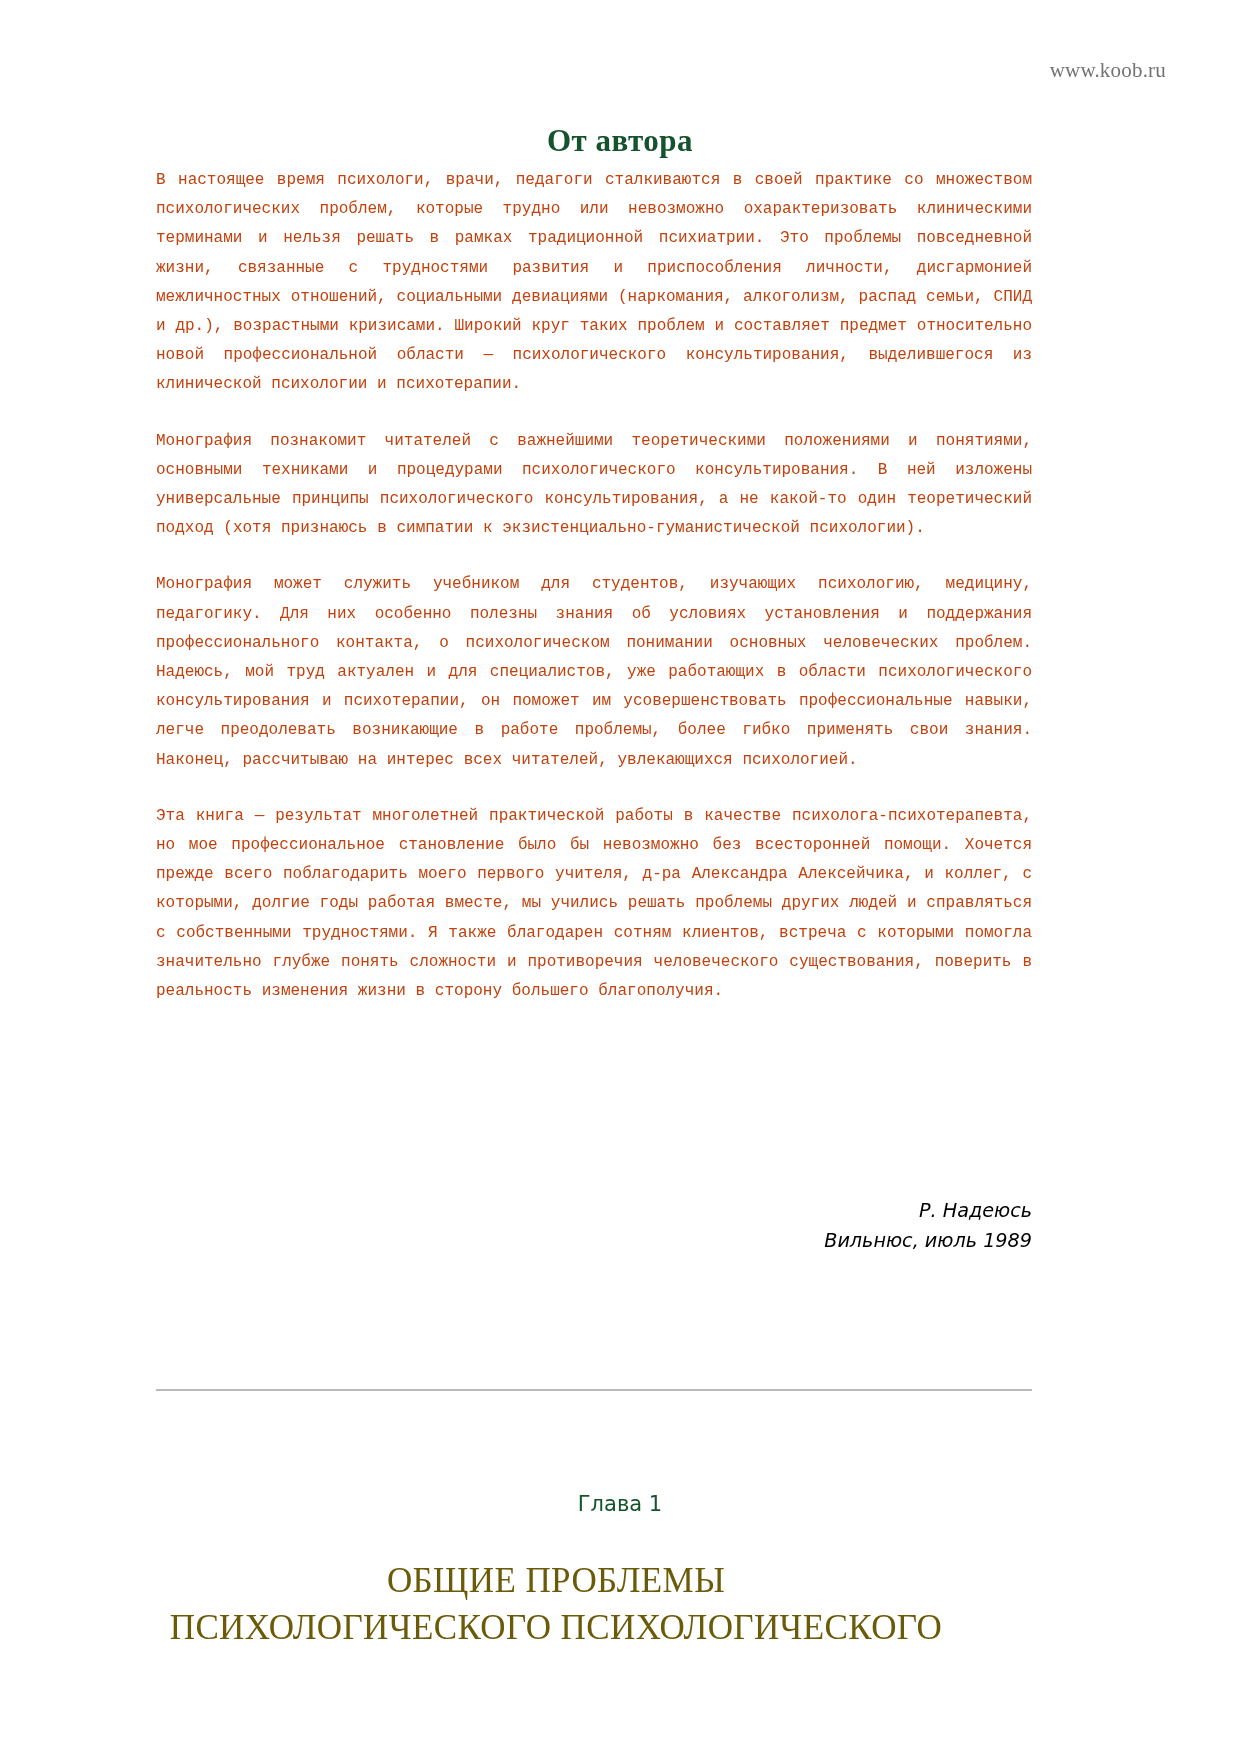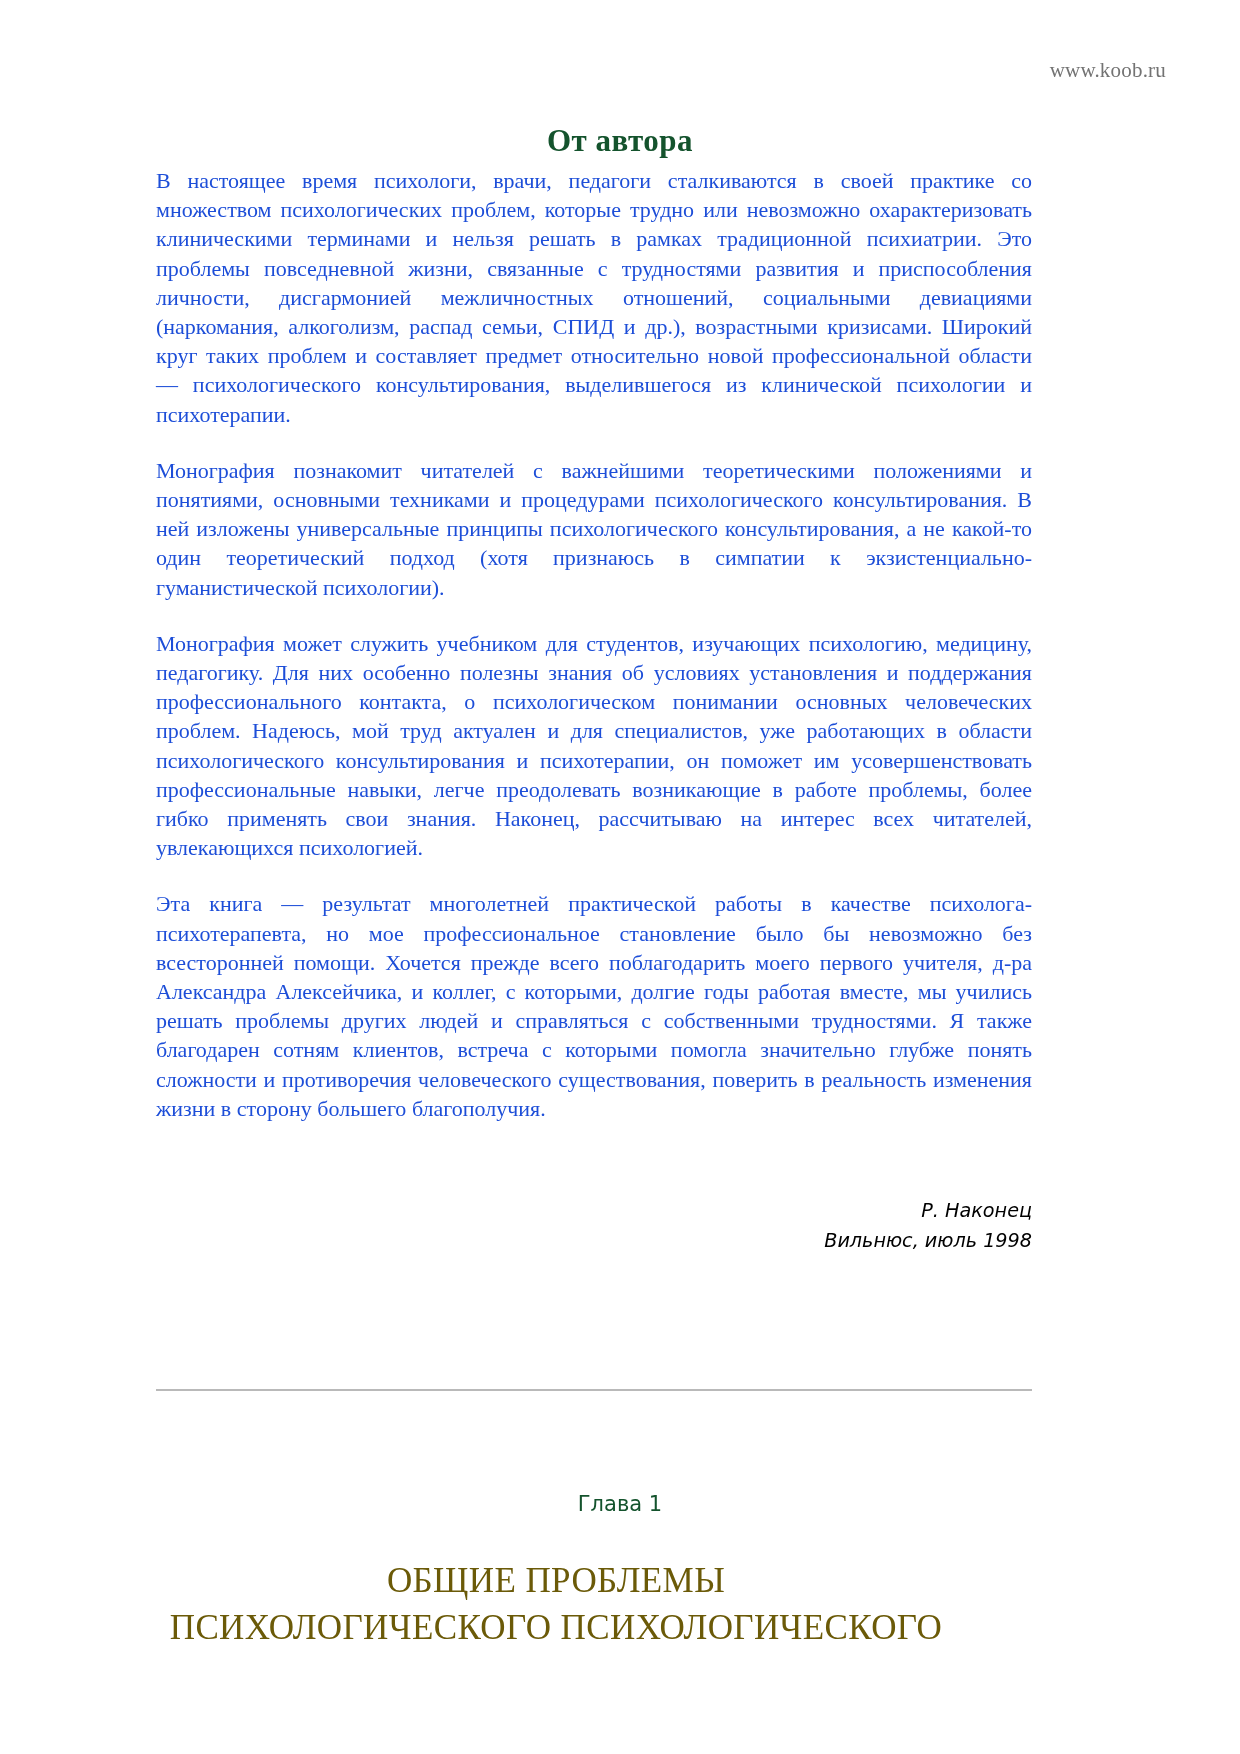--- a/index.html
+++ b/index.html
@@ -39,24 +39,24 @@
     letter-spacing: 0.5px;
   }
   .content {
     position: absolute;
     top: 166px;
     left: 156px;
     width: 876px;
   }
   p.body-par {
     margin: 0 0 27px 0;
-    font-family: Liberation Serif, serif;
-    font-size: 22px;
+    font-family: Liberation Mono, monospace;
+    font-size: 16px;
     line-height: 29.2px;
-    color: #1d4ed8;
+    color: #c2410c;
     text-align: justify;
     text-justify: inter-word;
     word-spacing: 0.1px;
   }
   p.body-par:last-child { margin-bottom: 0; margin-top: 20px; }
   .signature {
     position: absolute;
     top: 1196px;
     left: 156px;
     width: 876px;
@@ -109,22 +109,22 @@
   <h1 class="doc-title">От автора</h1>
 
   <div class="content">
     <p class="body-par">В настоящее время психологи, врачи, педагоги сталкиваются в своей практике со множеством психологических проблем, которые трудно или невозможно охарактеризовать клиническими терминами и нельзя решать в рамках традиционной психиатрии. Это проблемы повседневной жизни, связанные с трудностями развития и приспособления личности, дисгармонией межличностных отношений, социальными девиациями (наркомания, алкоголизм, распад семьи, СПИД и др.), возрастными кризисами. Широкий круг таких проблем и составляет предмет относительно новой профессиональной области — психологического консультирования, выделившегося из клинической психологии и психотерапии.</p>
     <p class="body-par">Монография познакомит читателей с важнейшими теоретическими положениями и понятиями, основными техниками и процедурами психологического консультирования. В ней изложены универсальные принципы психологического консультирования, а не какой-то один теоретический подход (хотя признаюсь в симпатии к экзистенциально-гуманистической психологии).</p>
     <p class="body-par">Монография может служить учебником для студентов, изучающих психологию, медицину, педагогику. Для них особенно полезны знания об условиях установления и поддержания профессионального контакта, о психологическом понимании основных человеческих проблем. Надеюсь, мой труд актуален и для специалистов, уже работающих в области психологического консультирования и психотерапии, он поможет им усовершенствовать профессиональные навыки, легче преодолевать возникающие в работе проблемы, более гибко применять свои знания. Наконец, рассчитываю на интерес всех читателей, увлекающихся психологией.</p>
     <p class="body-par">Эта книга — результат многолетней практической работы в качестве психолога-психотерапевта, но мое профессиональное становление было бы невозможно без всесторонней помощи. Хочется прежде всего поблагодарить моего первого учителя, д-ра Александра Алексейчика, и коллег, с которыми, долгие годы работая вместе, мы учились решать проблемы других людей и справляться с собственными трудностями. Я также благодарен сотням клиентов, встреча с которыми помогла значительно глубже понять сложности и противоречия человеческого существования, поверить в реальность изменения жизни в сторону большего благополучия.</p>
   </div>
 
   <div class="signature">
-    <div>Р. Наконец</div>
-    <div>Вильнюс, июль 1998</div>
+    <div>Р. Надеюсь</div>
+    <div>Вильнюс, июль 1989</div>
   </div>
 
   <div class="rule"></div>
 
   <div class="chapter-label">Глава 1</div>
 
   <div class="chapter-title">
     <span class="line1">ОБЩИЕ ПРОБЛЕМЫ</span>
     <span class="line2">ПСИХОЛОГИЧЕСКОГО ПСИХОЛОГИЧЕСКОГО</span>
   </div>

